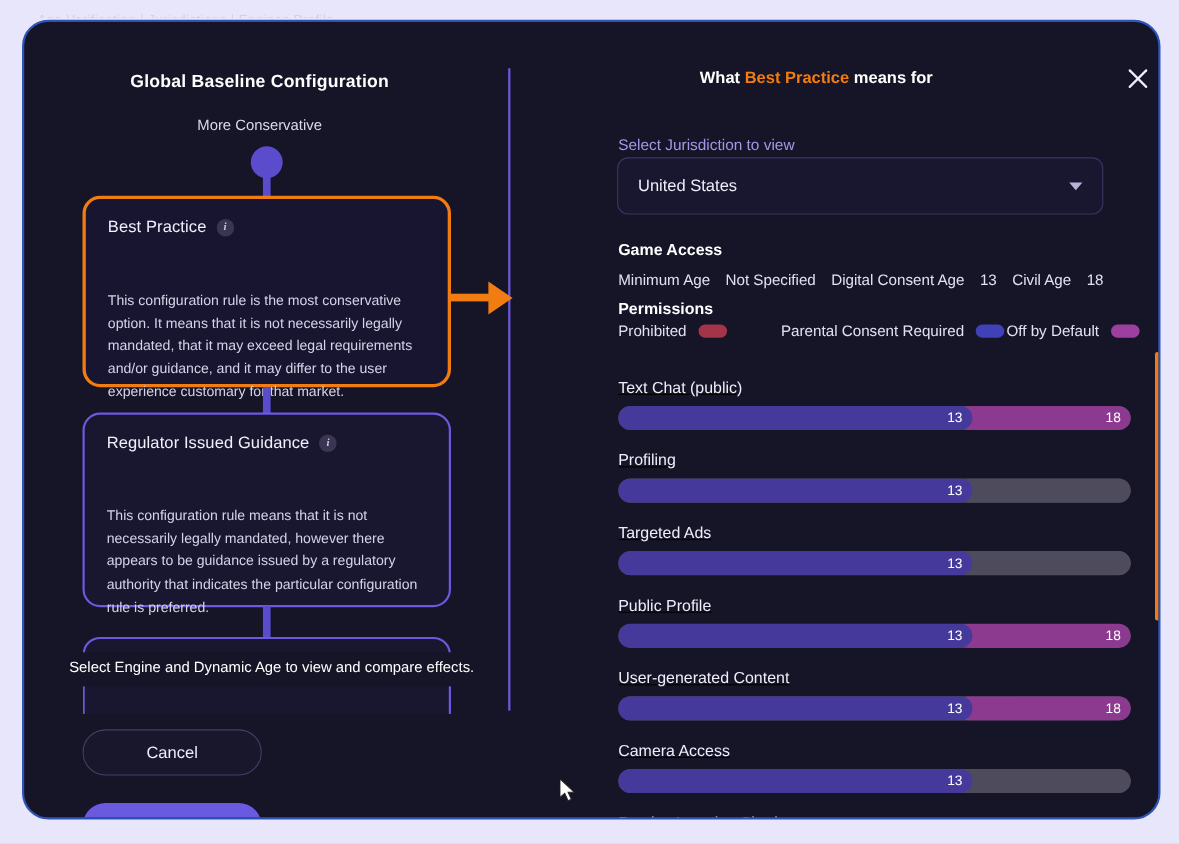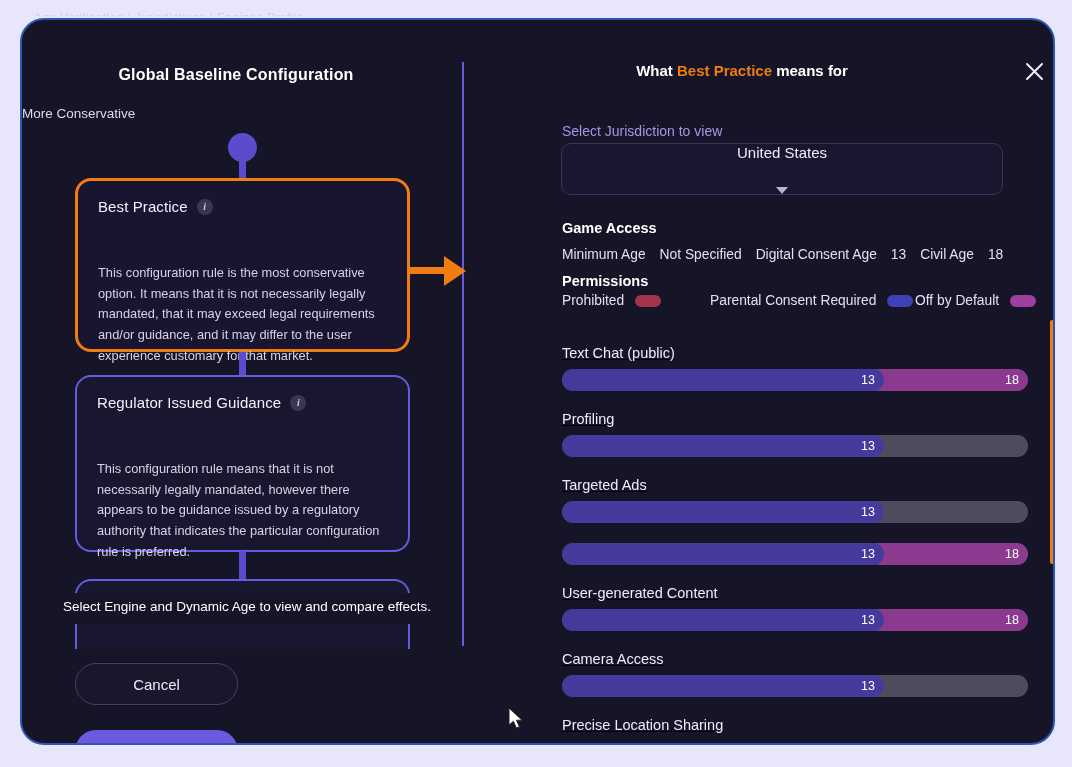--- a/index.html
+++ b/index.html
@@ -46,21 +46,21 @@
   .left { position: absolute; left: 0; top: 0; width: 428px; height: 727px; padding-left: 20px; }
 
   .left-title {
     position: absolute; left: 0; right: 0; top: 46px;
     text-align: center;
     font-size: 16px; font-weight: bold; color: #ffffff;
     letter-spacing: .2px;
   }
   .more-cons {
     position: absolute; left: 0; right: 0; top: 86px;
-    font-size: 13.5px; color: #dcd9ee;
+    text-align: center; font-size: 13.5px; color: #dcd9ee;
   }
 
   .node-dot {
     position: absolute; left: 206px; top: 113px;
     width: 29px; height: 29px; border-radius: 50%;
     background: #5b4ccd;
   }
   .node-stem {
     position: absolute; left: 217px; top: 138px;
     width: 7px; height: 25px; background: #5b4ccd;
@@ -166,21 +166,20 @@
     font-size: 14px; color: #a397e8;
   }
   .select-box {
     position: absolute; left: 99px; top: 123px;
     width: 442px; height: 52px;
     border: 1px solid #3a3560; border-radius: 10px;
     background: #191730;
     display: flex; align-items: center;
     padding: 0 18px;
     cursor: pointer;
-    flex-direction: column;
   }
   .select-value { font-size: 15px; color: #efedf9; flex: 1; }
   .caret {
     width: 0; height: 0;
     border-left: 6px solid transparent;
     border-right: 6px solid transparent;
     border-top: 7px solid #b8b3d6;
   }
 
   .sec-head {
@@ -361,20 +360,21 @@
               </div>
             </div>
             <div class="bar-item">
               <div class="bar-label">Targeted Ads</div>
               <div class="bar-track">
                 <div class="seg seg-gray" style="left: 308px; width: 158px;"></div>
                 <div class="seg seg-blue" style="width: 322px;">13</div>
               </div>
             </div>
             <div class="bar-item">
+              <div class="bar-label">Public Profile</div>
               <div class="bar-track">
                 <div class="seg seg-purple" style="left: 308px; width: 158px;">18</div>
                 <div class="seg seg-blue" style="width: 322px;">13</div>
               </div>
             </div>
             <div class="bar-item">
               <div class="bar-label">User-generated Content</div>
               <div class="bar-track">
                 <div class="seg seg-purple" style="left: 308px; width: 158px;">18</div>
                 <div class="seg seg-blue" style="width: 322px;">13</div>

